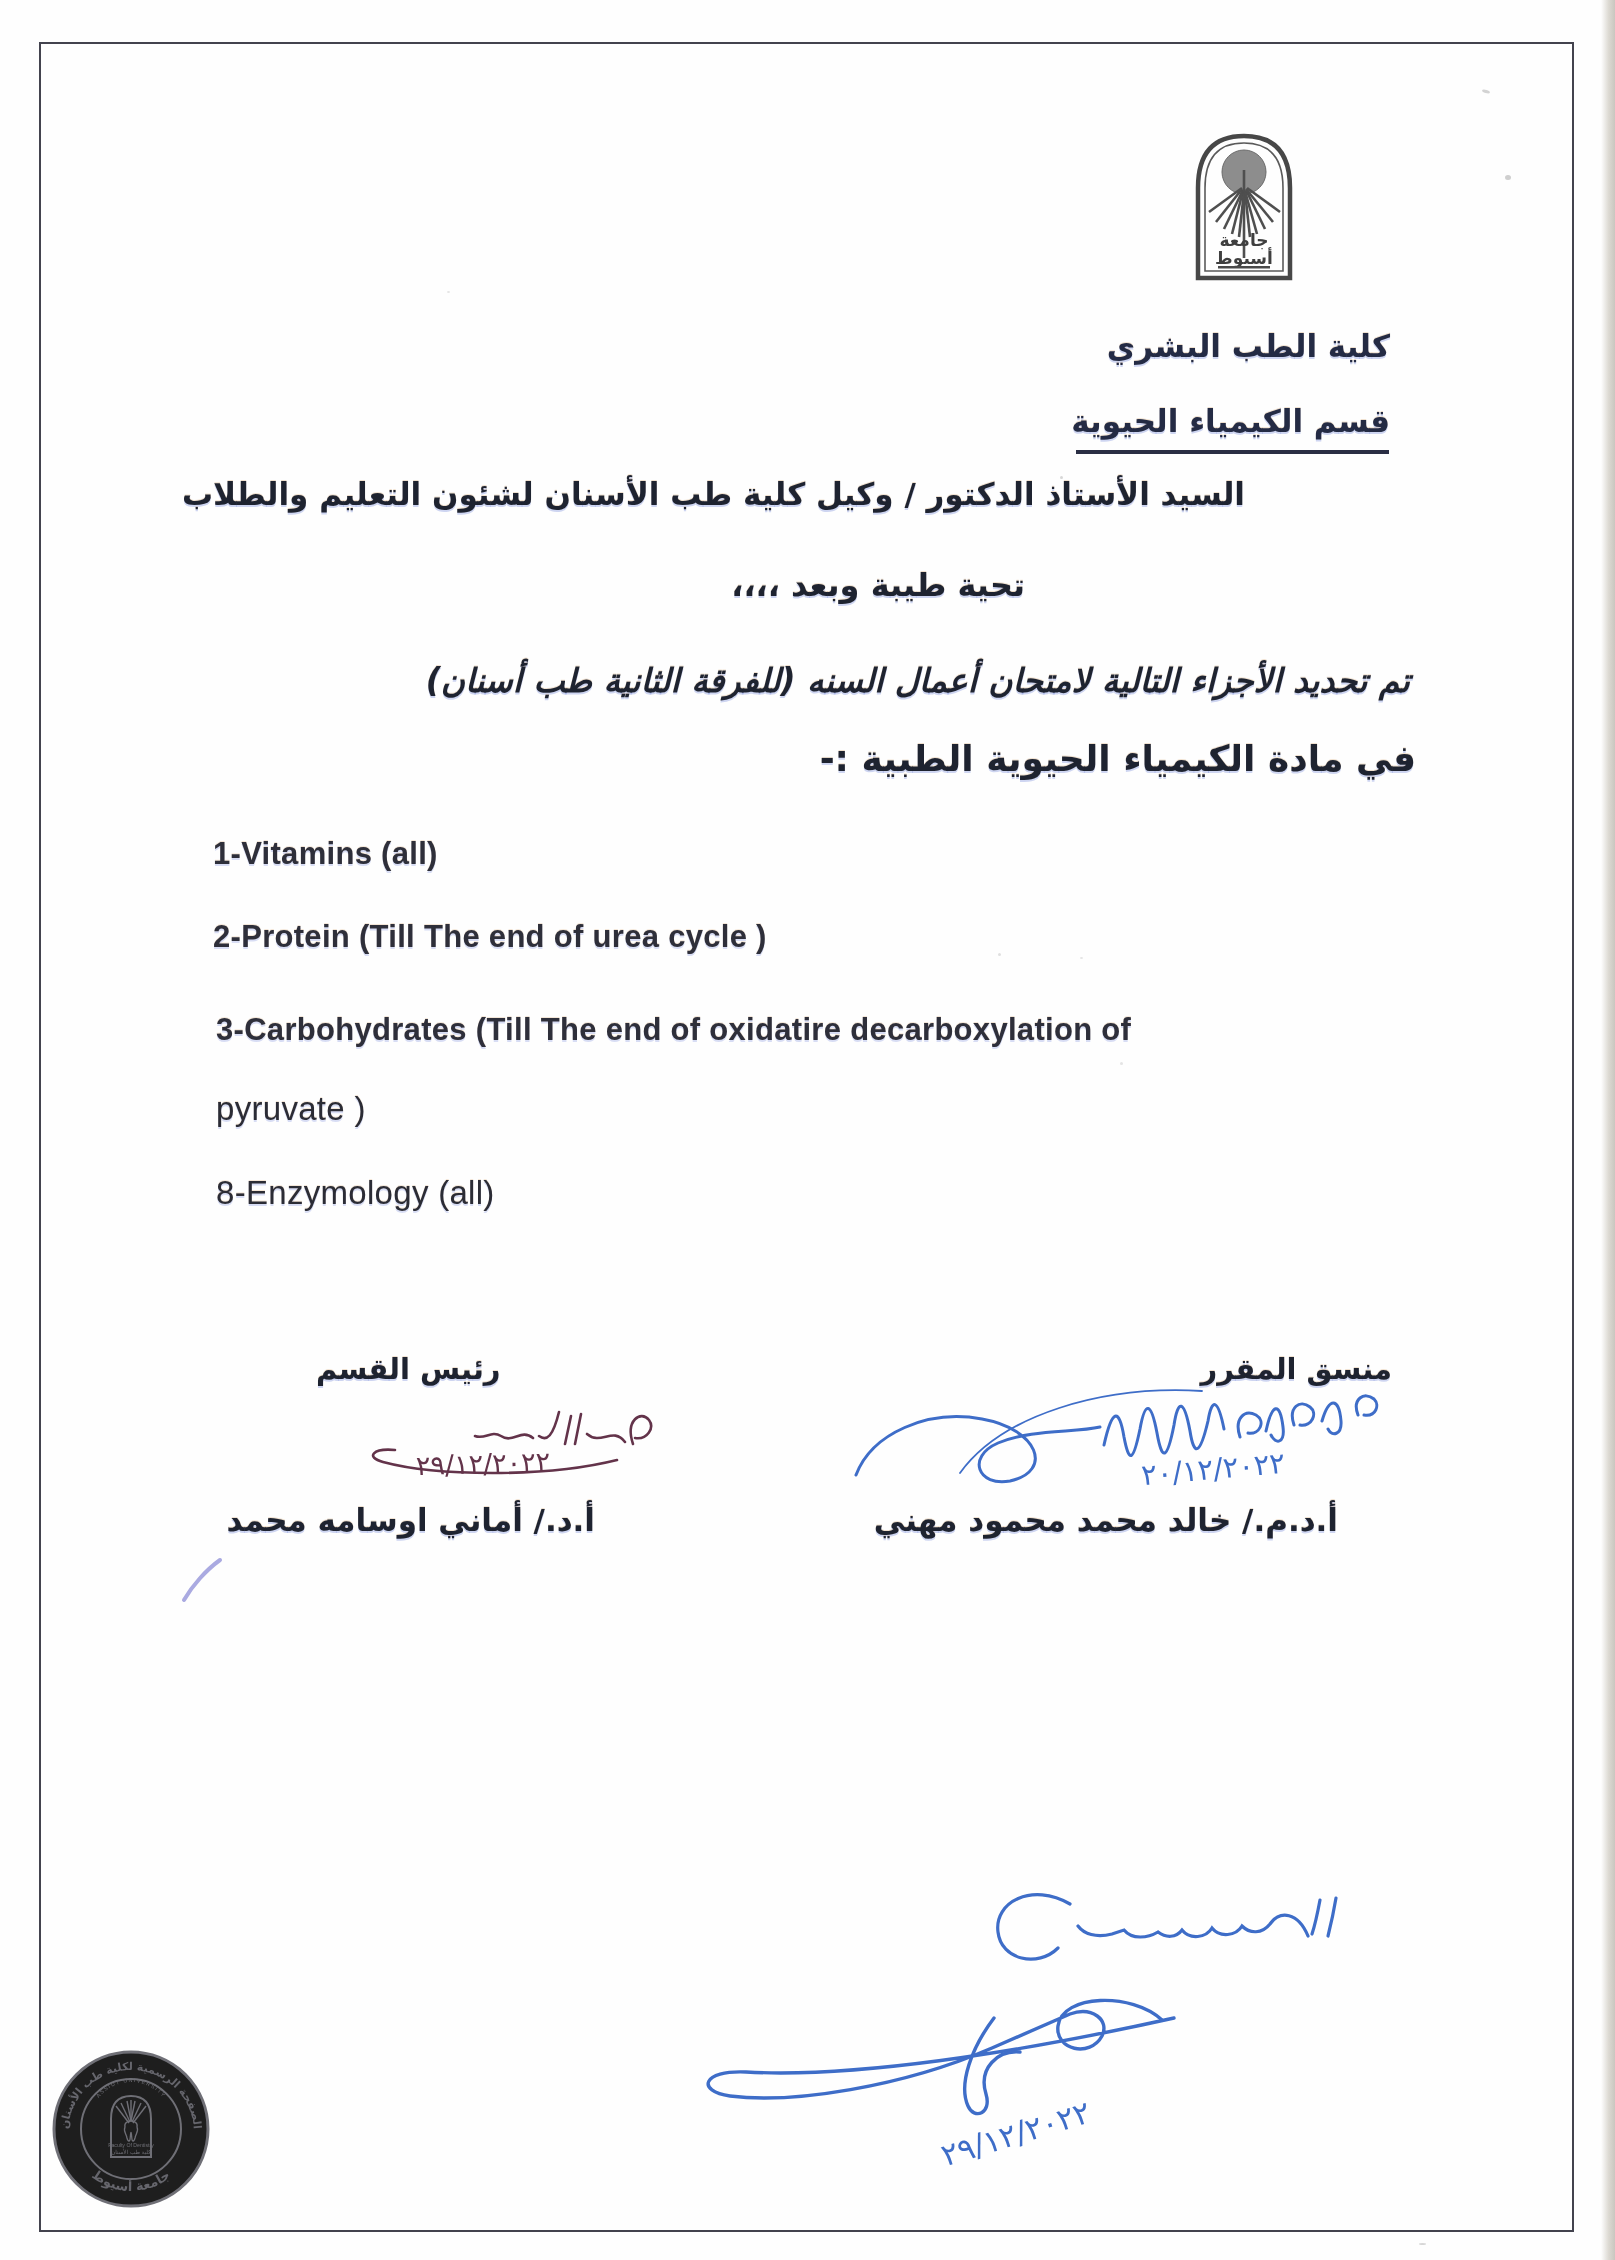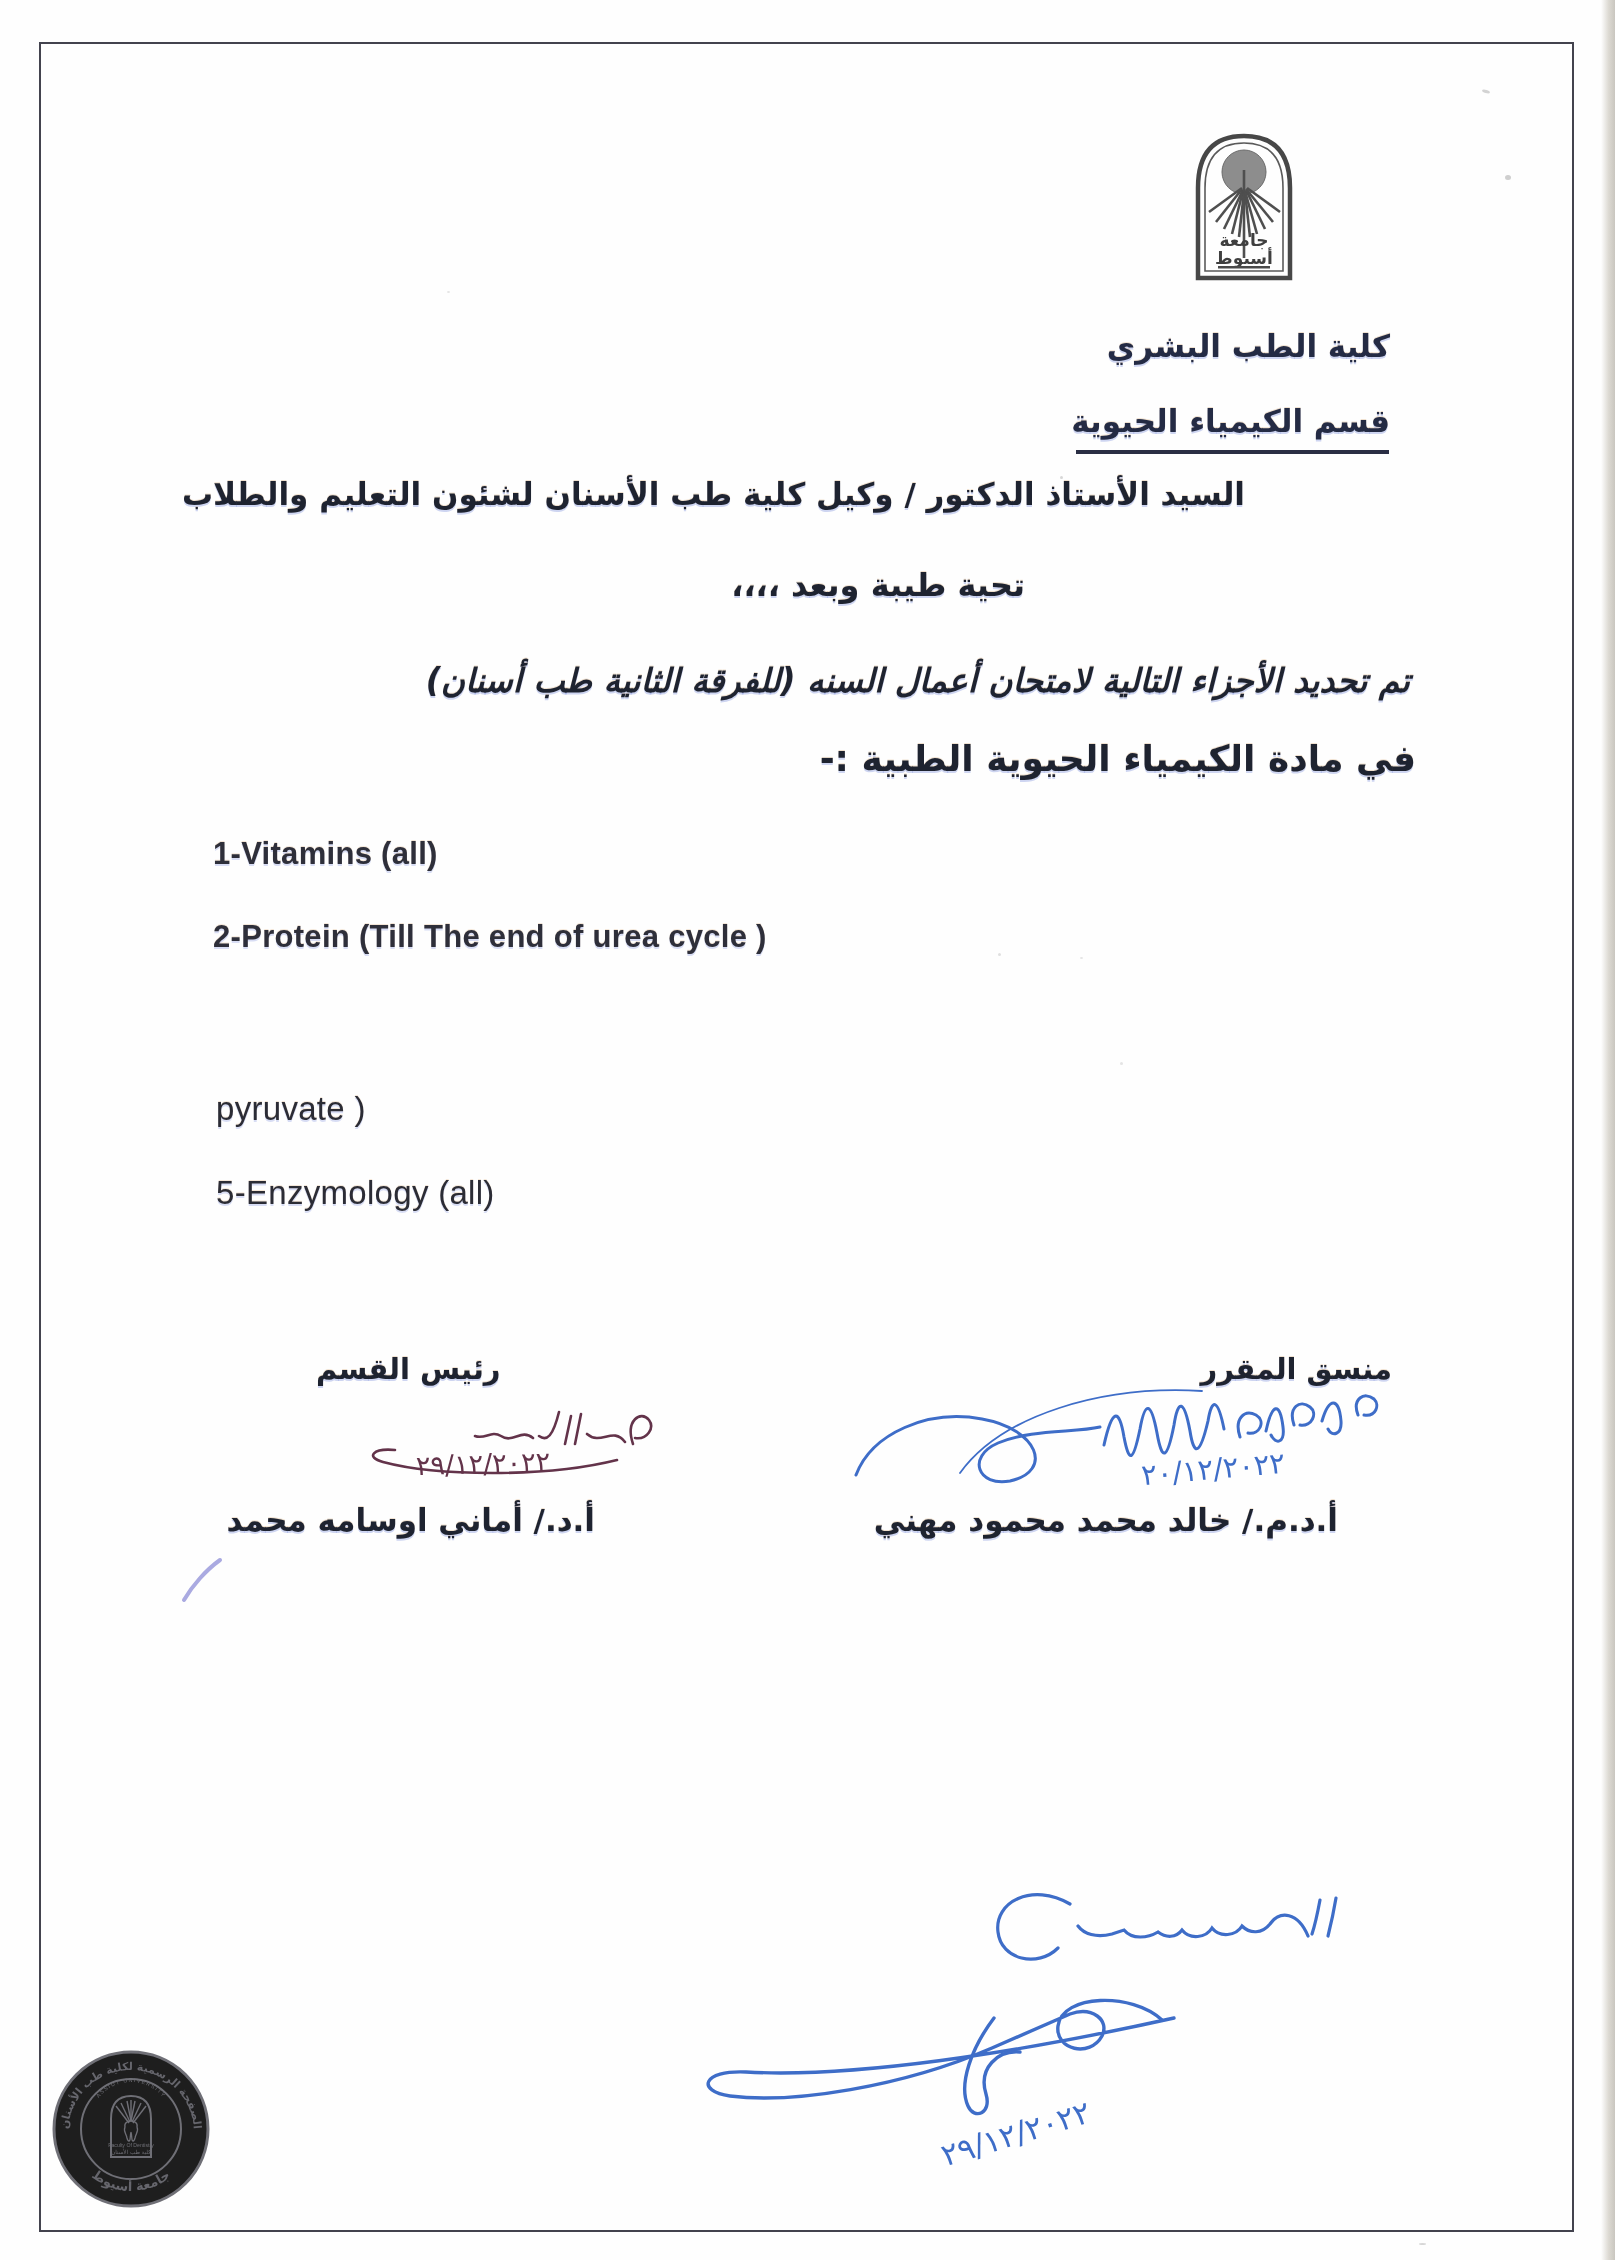--- a/index.html
+++ b/index.html
@@ -59,22 +59,23 @@
   <div class="ar hdr" style="right:225px;top:403px;font-size:31px;">قسم الكيمياء الحيوية</div>
   <div class="dept-underline"></div>
 
   <div class="ar" style="right:370px;top:476px;font-size:31px;">السيد الأستاذ الدكتور / وكيل كلية طب الأسنان لشئون التعليم والطلاب</div>
   <div class="ar" style="right:590px;top:566px;font-size:32px;">تحية طيبة وبعد ،،،،</div>
   <div class="ar" style="right:205px;top:661px;font-size:33px;font-style:italic;">تم تحديد الأجزاء التالية لامتحان أعمال السنه (للفرقة الثانية طب أسنان)</div>
   <div class="ar" style="right:199px;top:738px;font-size:36px;">في مادة الكيمياء الحيوية الطبية :-</div>
 
   <div class="en b" style="left:213px;top:836px;">1-Vitamins (all)</div>
   <div class="en b" style="left:213px;top:904px;margin-top:15px;">2-Protein (Till The end of urea cycle )</div>
+  <div class="en b" style="left:216px;top:1012px;">3-Carbohydrates (Till The end of oxidatire  decarboxylation of</div>
   <div class="en r" style="left:216px;top:1090px;">pyruvate )</div>
-  <div class="en r" style="left:216px;top:1174px;">5-Enzymology (all)</div>
+  <div class="en r" style="left:216px;top:1174px;">8-Enzymology (all)</div>
 
 
   <div class="ar" style="right:223px;top:1352px;font-size:29px;">منسق المقرر</div>
   <div class="ar" style="left:316px;top:1352px;font-size:29px;">رئيس القسم</div>
 
   <svg style="left:842px;top:1375px;" width="565" height="130" viewBox="0 0 565 130">
     <g stroke="#3e6dc8" stroke-width="3" stroke-linecap="round">
       <path d="M118,98 C160,40 260,10 360,16" stroke-width="1.8"></path>
       <path d="M14,100 C30,58 86,34 140,44 C196,54 212,96 168,106 C136,112 124,82 156,68 C190,54 232,58 258,52"></path>
       <path d="M262,70 C270,34 277,32 282,62 C287,88 291,88 298,54 C303,26 309,26 315,58 C320,86 325,86 332,50 C336,24 342,24 348,56 C352,82 358,80 366,46 C370,22 376,24 382,54"></path>

